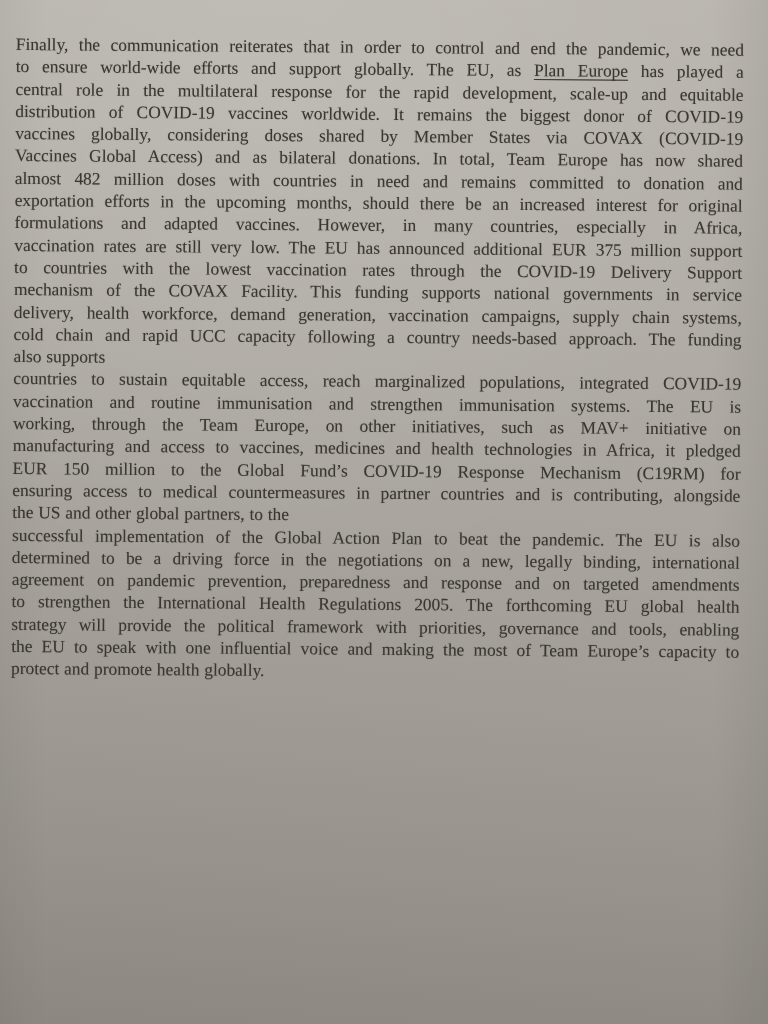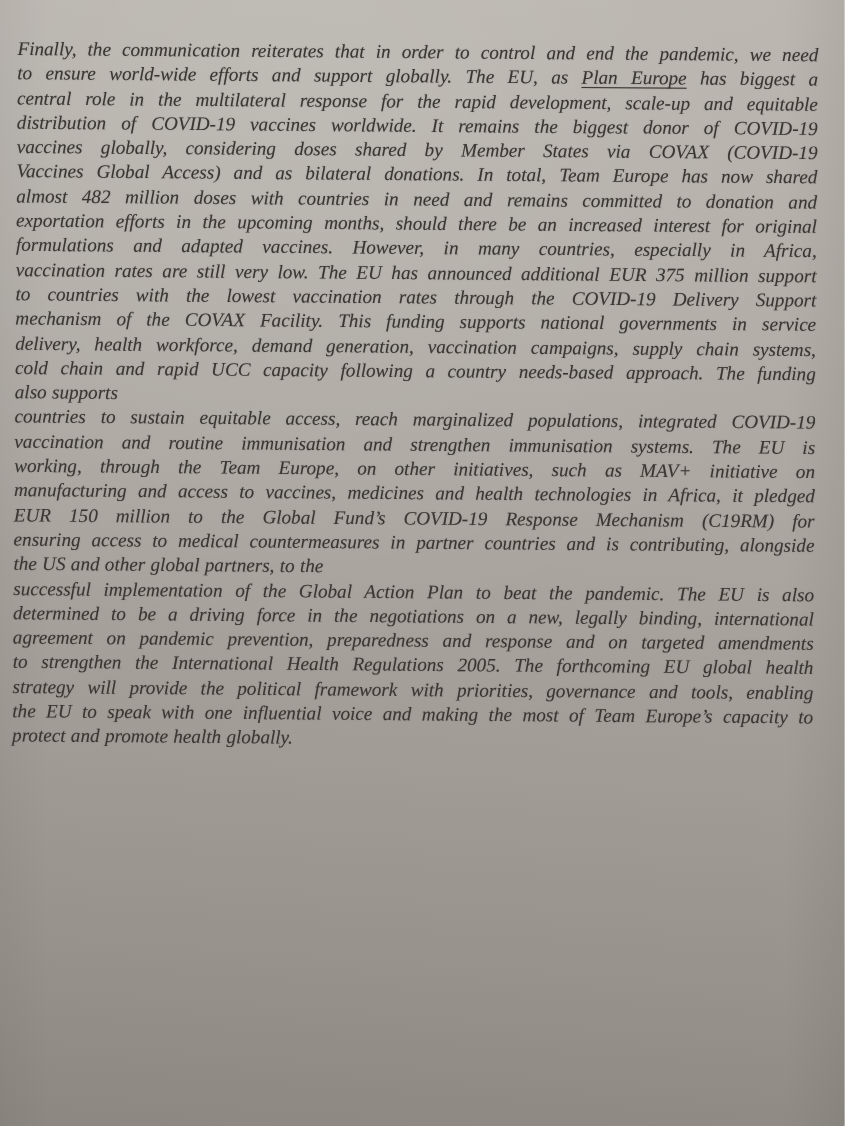--- a/index.html
+++ b/index.html
@@ -12,21 +12,20 @@
   }
   .page-photo {
     position: relative;
     width: 768px;
     height: 1024px;
     background:
       radial-gradient(130% 90% at 35% 8%, rgba(255,255,255,0.10), rgba(255,255,255,0) 55%),
       linear-gradient(90deg, rgba(0,0,0,0.04) 0%, rgba(0,0,0,0) 6%, rgba(0,0,0,0) 93%, rgba(0,0,0,0.06) 100%),
       linear-gradient(184deg, #bab6af 0%, #b2aea7 28%, #a9a59e 50%, #a09c95 68%, #97938c 84%, #8c8881 100%);
     overflow: hidden;
-    font-style: italic;
   }
   .doc-text {
     position: absolute;
     left: 16px;
     right: 24px;
     top: 33px;
     transform: rotate(0.45deg);
     transform-origin: 0 0;
     color: #3a3732;
     font-size: 17.4px;
@@ -47,21 +46,21 @@
     text-underline-offset: 2.5px;
     text-decoration-thickness: 1px;
   }
 </style>
 </head>
 <body>
 
 <div class="page-photo">
   <div class="doc-text">
       <div class="line">Finally, the communication reiterates that in order to control and end the pandemic, we need</div>
-      <div class="line"><span>to ensure world-wide efforts and support globally. The EU, as </span><span class="underlined">Plan Europe</span><span> has biggest a</span></div>
+      <div class="line"><span>to ensure world-wide efforts and support globally. The EU, as </span><span class="underlined">Plan Europe</span><span> has played a</span></div>
       <div class="line">central role in the multilateral response for the rapid development, scale-up and equitable</div>
       <div class="line">distribution of COVID-19 vaccines worldwide. It remains the biggest donor of COVID-19</div>
       <div class="line">vaccines globally, considering doses shared by Member States via COVAX (COVID-19</div>
       <div class="line">Vaccines Global Access) and as bilateral donations. In total, Team Europe has now shared</div>
       <div class="line">almost 482 million doses with countries in need and remains committed to donation and</div>
       <div class="line">exportation efforts in the upcoming months, should there be an increased interest for original</div>
       <div class="line">formulations and adapted vaccines. However, in many countries, especially in Africa,</div>
       <div class="line">vaccination rates are still very low. The EU has announced additional EUR 375 million support</div>
       <div class="line">to countries with the lowest vaccination rates through the COVID-19 Delivery Support</div>
       <div class="line">mechanism of the COVAX Facility. This funding supports national governments in service</div>

